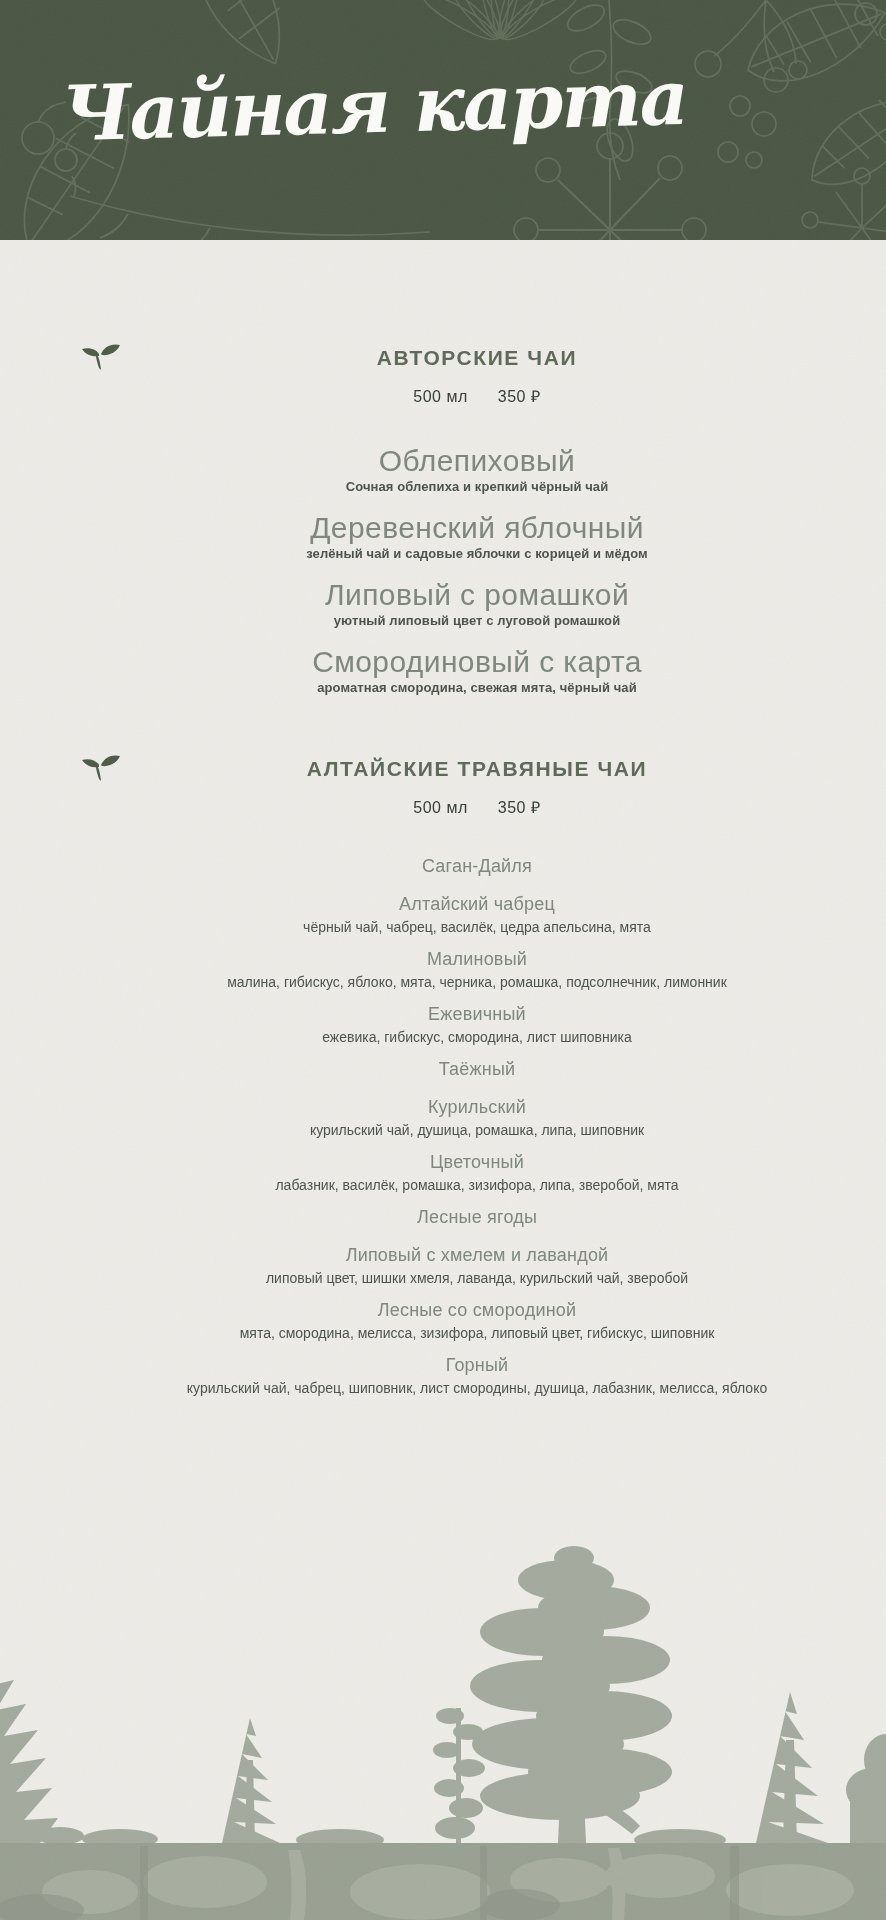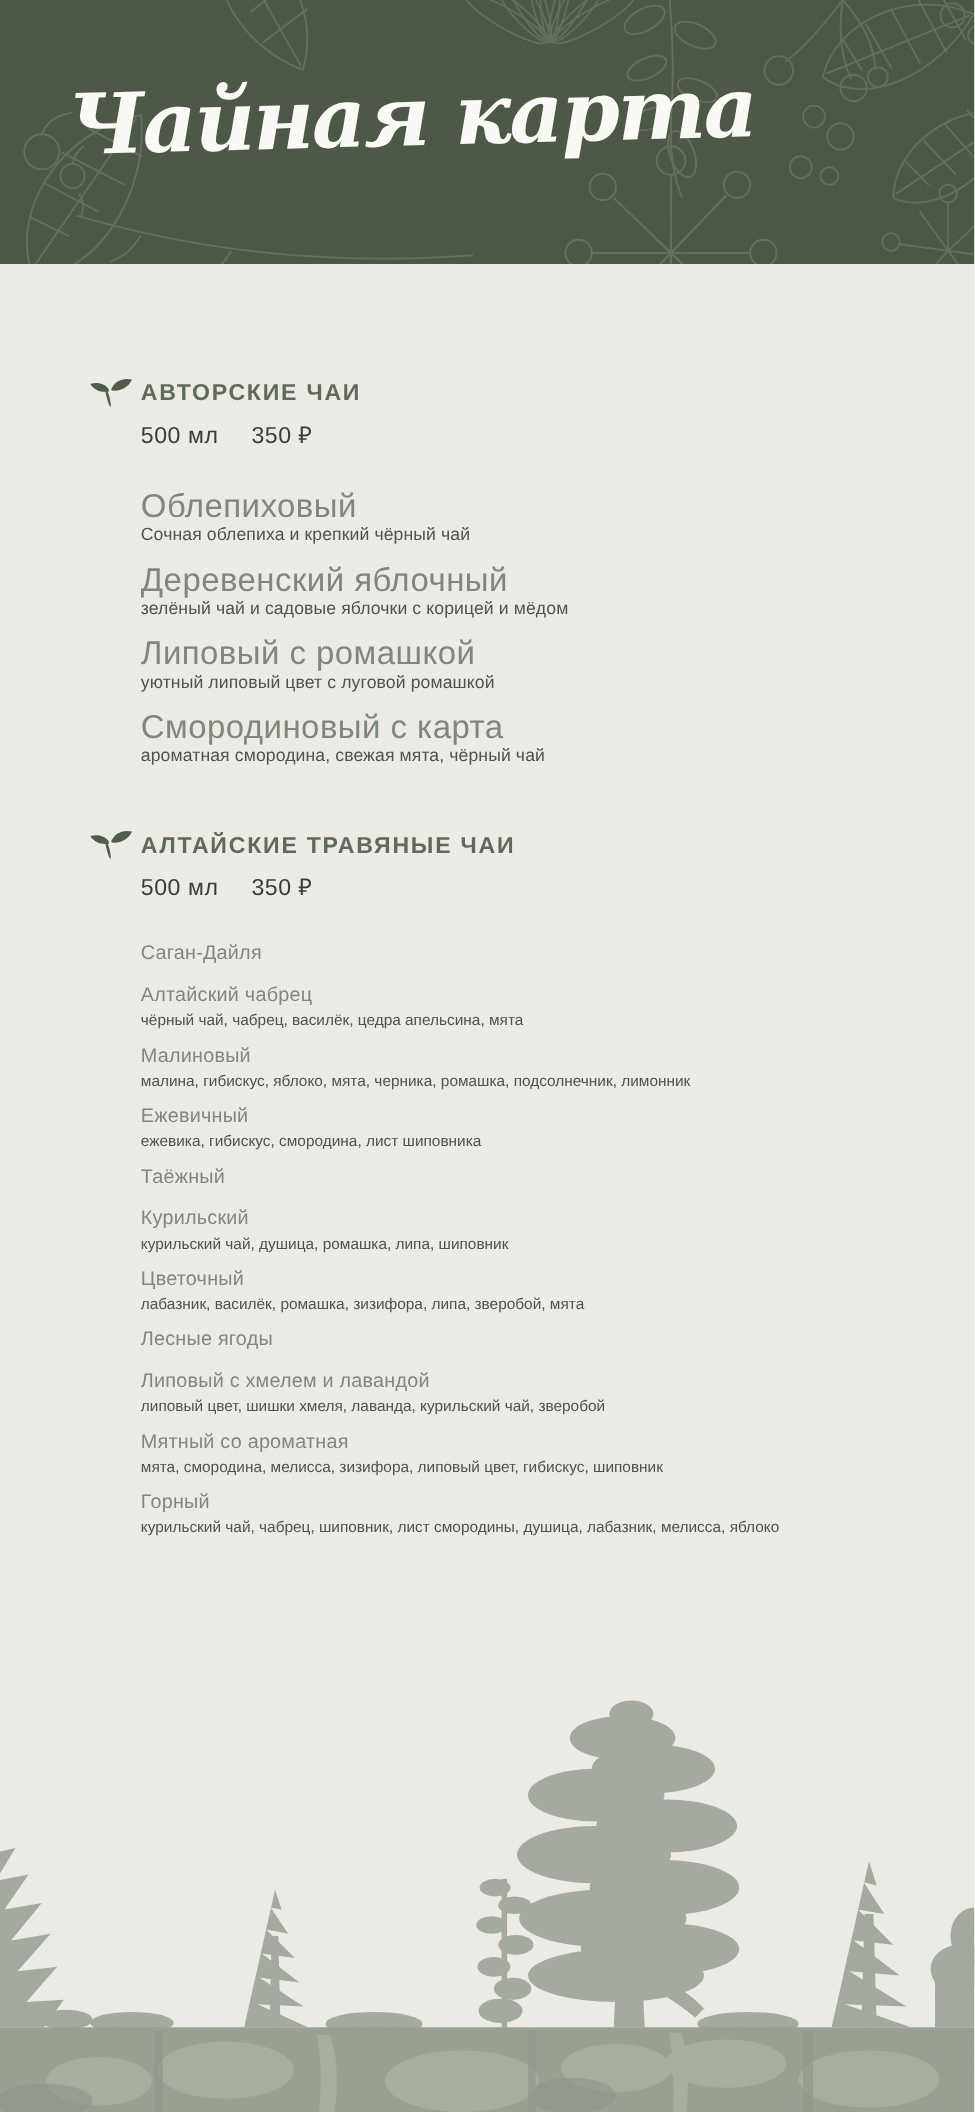--- a/index.html
+++ b/index.html
@@ -26,44 +26,44 @@
     background:var(--header-bg);overflow:hidden;
   }
   .header-pattern{position:absolute;inset:0;}
   .script-title{
     position:absolute;left:62px;top:66px;width:780px;margin:0;
     font-family:"DejaVu Serif",serif;font-style:italic;font-weight:700;
     font-size:76px;line-height:1;color:var(--title-white);
     letter-spacing:-2px;transform:rotate(-1.5deg);
   }
   
-  .content{position:relative;padding:0 60px 0 128px;}
+  .content{position:relative;padding:0 60px 0 128px;text-align:center;}
   .section{position:relative;}
   .section--authors{margin-top:103px;}
   .section--herbal{margin-top:56px;}
   .sec-head{position:relative;}
   .sec-icon{position:absolute;left:-46px;top:1px;width:38px;height:28px;}
   .sec-title{
     margin:0;font-size:21px;line-height:30px;font-weight:700;
     letter-spacing:1.6px;color:var(--sec-title);text-transform:uppercase;
   }
   .vol-row{
-    margin-top:10px;font-size:21px;line-height:28px;font-weight:500;
+    margin-top:10px;font-size:16px;line-height:28px;font-weight:500;
     color:var(--dark-text);letter-spacing:.5px;
   }
   .vol-row .price{margin-left:30px;}
   .items{margin-top:34px;}
   .section--herbal .items{margin-top:30px;}
   .item{margin-bottom:15px;}
   .item-name{
     font-size:30px;line-height:32px;font-weight:400;
     color:var(--item-name);letter-spacing:.4px;
   }
   .item-desc{
-    font-size:16px;line-height:20px;font-weight:400;
+    font-size:13px;line-height:20px;font-weight:700;
     color:var(--item-desc);letter-spacing:.1px;
   }
   .section--herbal .item{margin-bottom:9px;}
   .section--herbal .item-name{font-size:18px;line-height:29px;letter-spacing:.2px;}
   .section--herbal .item-desc{font-size:14px;line-height:17px;font-weight:400;letter-spacing:0;}
   
   .forest{position:absolute;left:0;bottom:0;width:886px;height:380px;display:block;}
   
   .noise{position:absolute;inset:0;width:886px;height:1920px;opacity:.05;pointer-events:none;}
 </style>
@@ -249,21 +249,21 @@
             <div class="item-desc">лабазник, василёк, ромашка, зизифора, липа, зверобой, мята</div>
           </div>
           <div class="item">
             <div class="item-name">Лесные ягоды</div>
           </div>
           <div class="item">
             <div class="item-name">Липовый с хмелем и лавандой</div>
             <div class="item-desc">липовый цвет, шишки хмеля, лаванда, курильский чай, зверобой</div>
           </div>
           <div class="item">
-            <div class="item-name">Мятный со ароматная</div>
+            <div class="item-name">Лесные со смородиной</div>
             <div class="item-desc">мята, смородина, мелисса, зизифора, липовый цвет, гибискус, шиповник</div>
           </div>
           <div class="item">
             <div class="item-name">Горный</div>
             <div class="item-desc">курильский чай, чабрец, шиповник, лист смородины, душица, лабазник, мелисса, яблоко</div>
           </div>
         </div>
     </section>
 
   </main>

